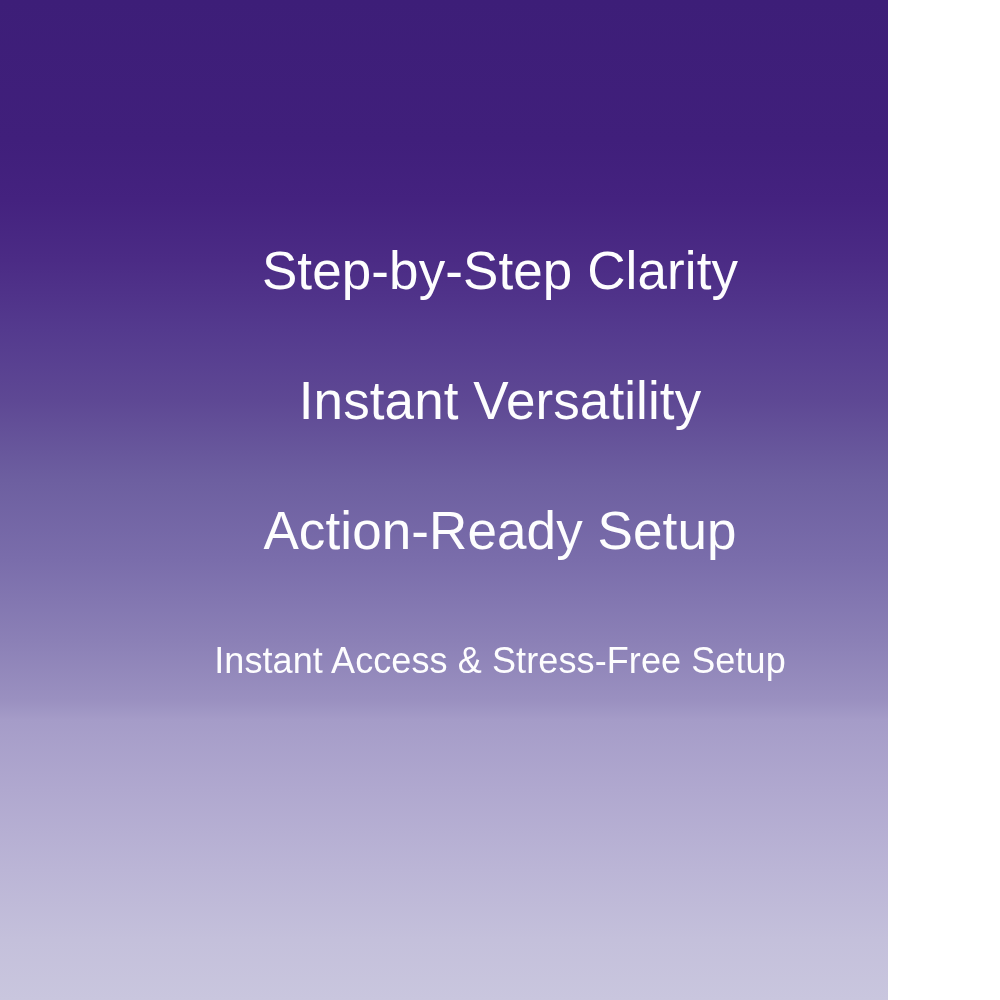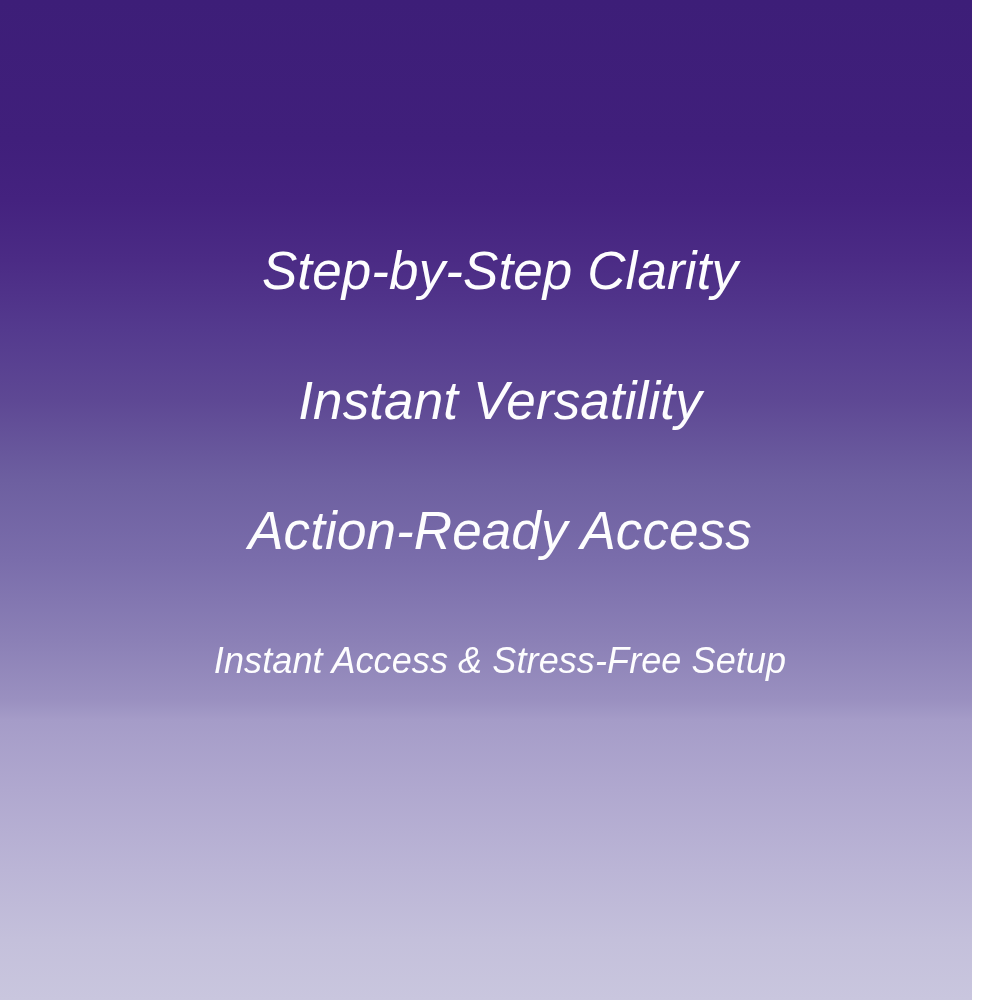--- a/index.html
+++ b/index.html
@@ -11,21 +11,21 @@
     overflow: hidden;
   }
 
   body {
     font-family: "Liberation Sans", sans-serif;
     -webkit-font-smoothing: antialiased;
   }
 
   #slide {
     position: relative;
-    width: 972px;
+    width: 888px;
     height: 1000px;
     box-sizing: border-box;
     background: linear-gradient(
       to bottom,
       #3d1e78 0%,
       #401f7b 14%,
       #44227f 20%,
       #4b2b85 26%,
       #543a8e 33%,
       #5e4894 40%,
@@ -33,21 +33,20 @@
       #7a6dab 56%,
       #8b80b6 64%,
       #9a90c0 70%,
       #a59cc8 72%,
       #b0a8cf 79%,
       #bbb5d6 87%,
       #c4c0db 94%,
       #c9c6de 100%
     );
     overflow: hidden;
-    font-style: italic;
   }
 
   
   #feature-list {
     position: absolute;
     left: 0;
     top: 0;
     width: 1000px;
     margin: 0;
     padding: 0;
@@ -83,21 +82,21 @@
 
     <li class="feature-line l0">
       <span>Step-by-Step Clarity</span>
     </li>
 
     <li class="feature-line l1">
       <span>Instant Versatility</span>
     </li>
 
     <li class="feature-line l2">
-      <span>Action-Ready Access</span>
+      <span>Action-Ready Setup</span>
     </li>
 
     <li class="feature-line l3">
       <span>Instant Access &amp; Stress-Free Setup</span>
     </li>
 
   </ul>
 
 </div>
 

